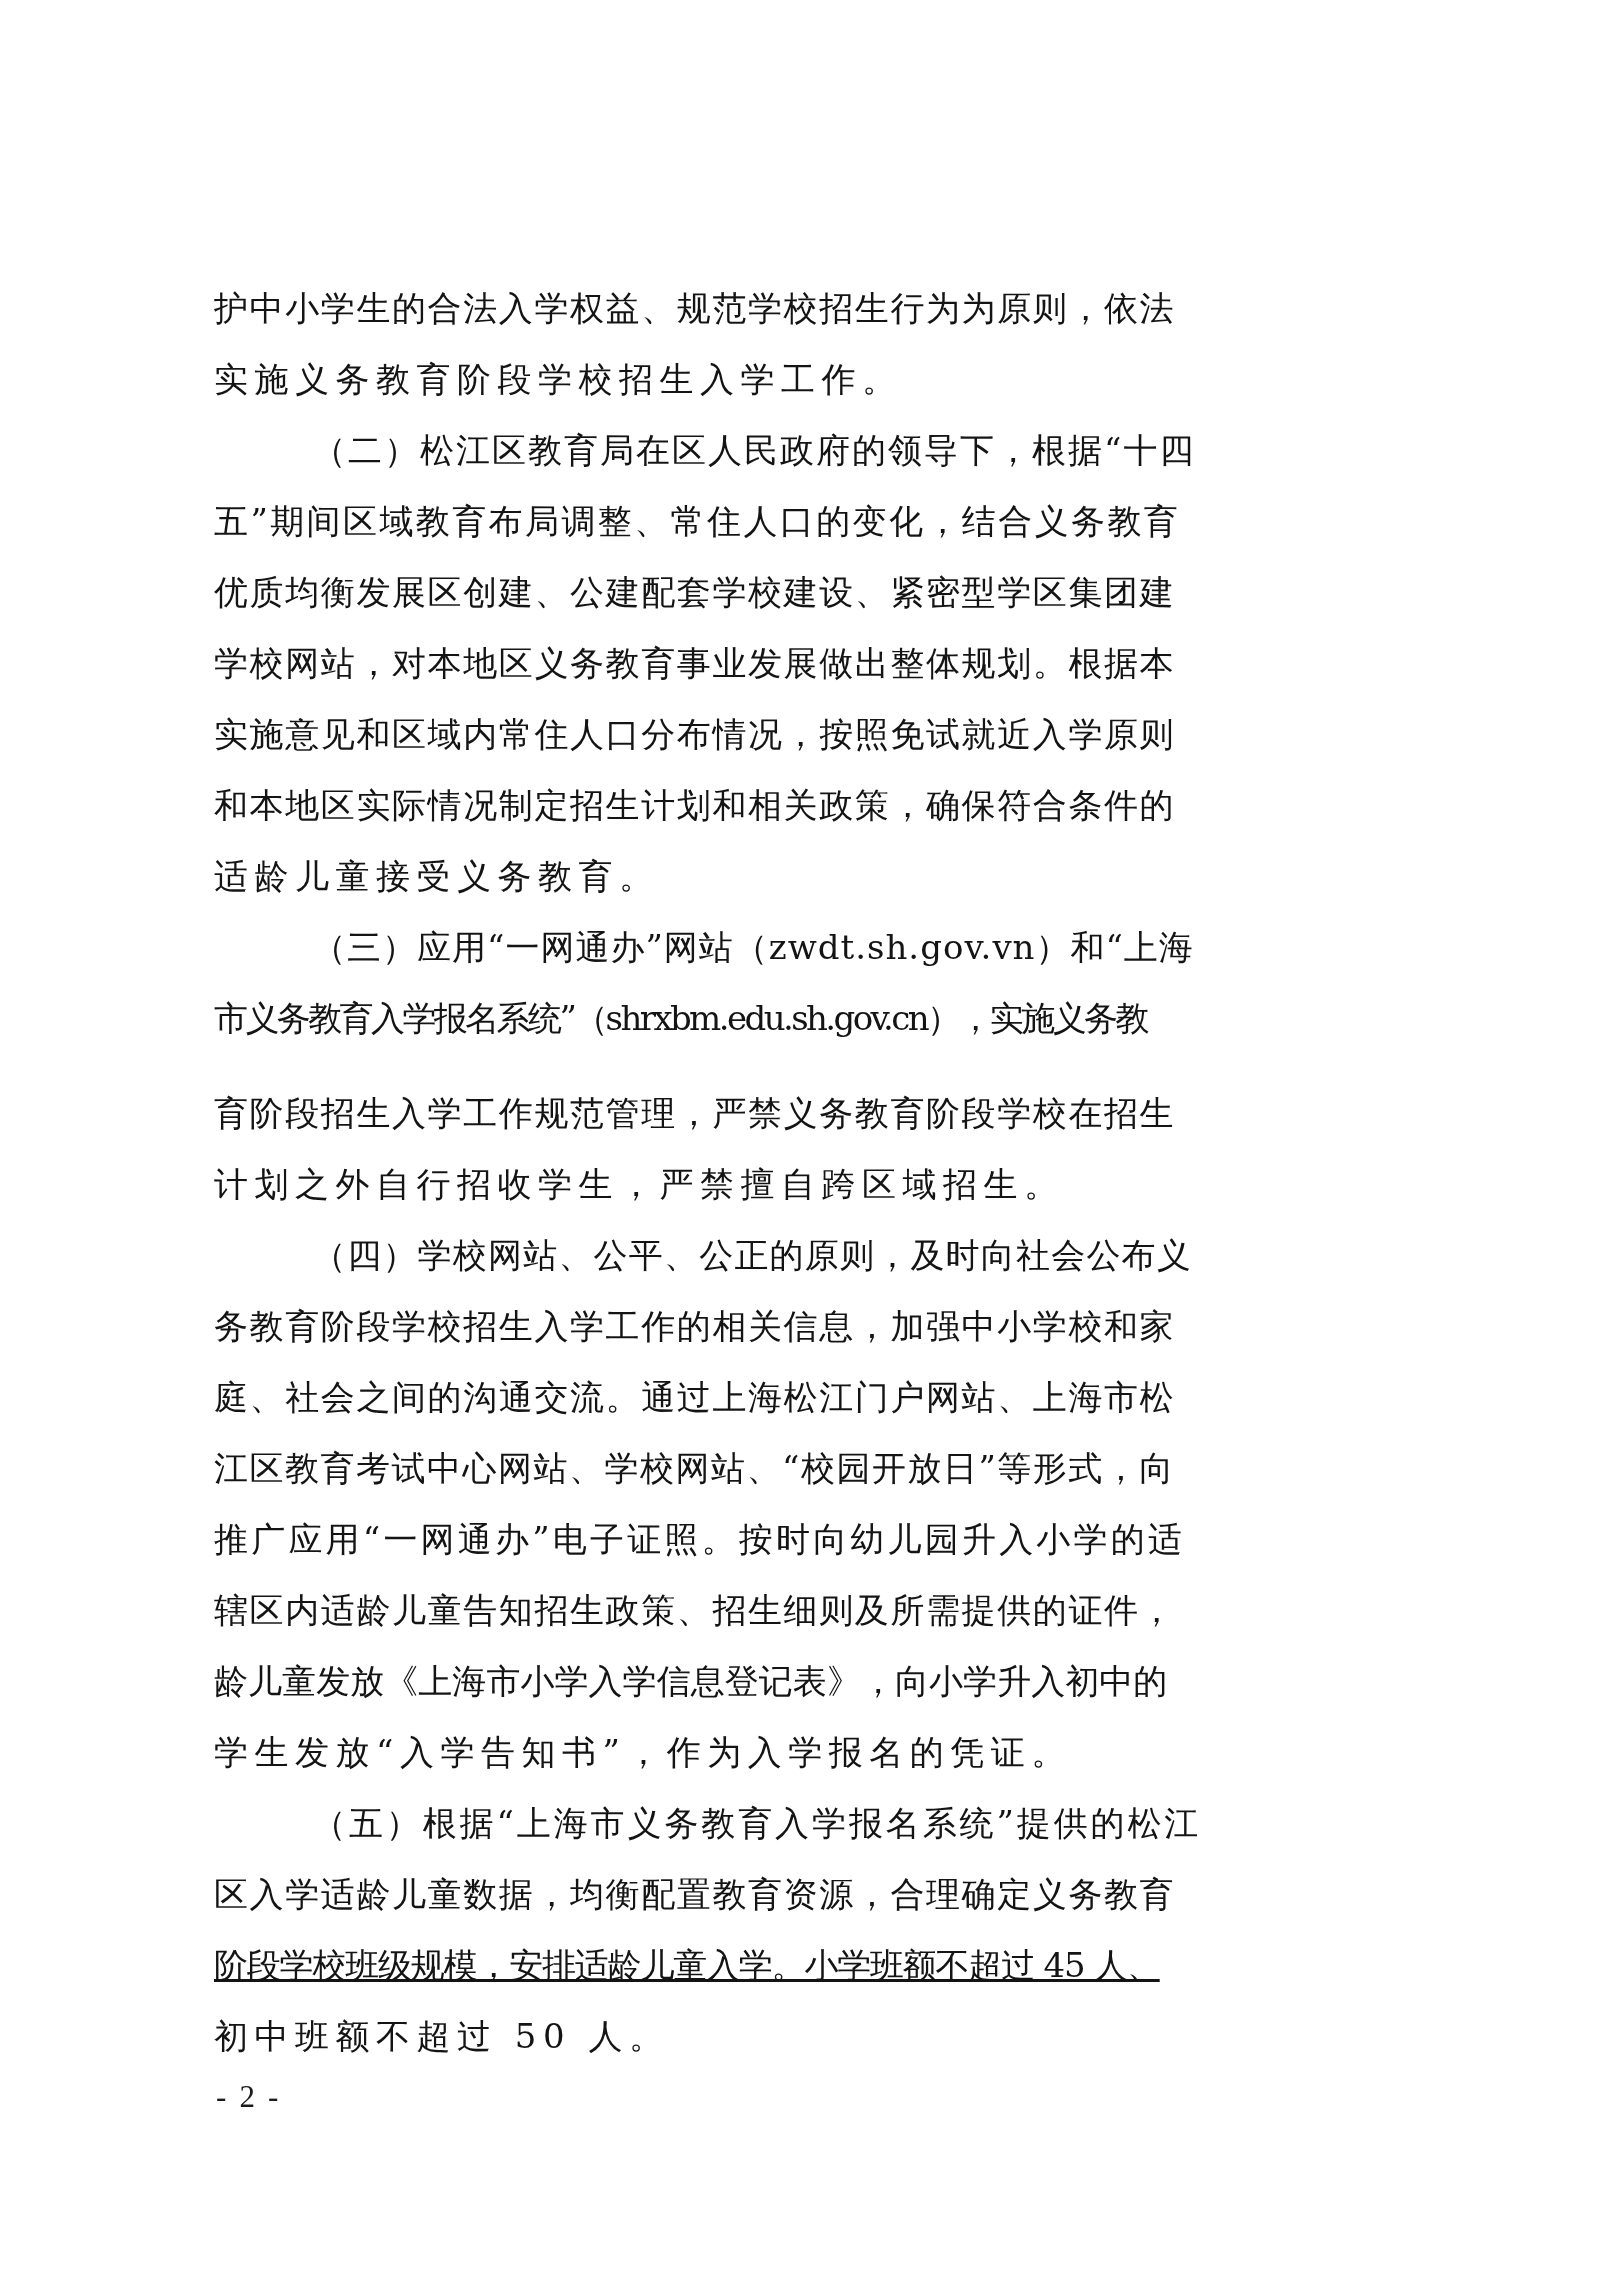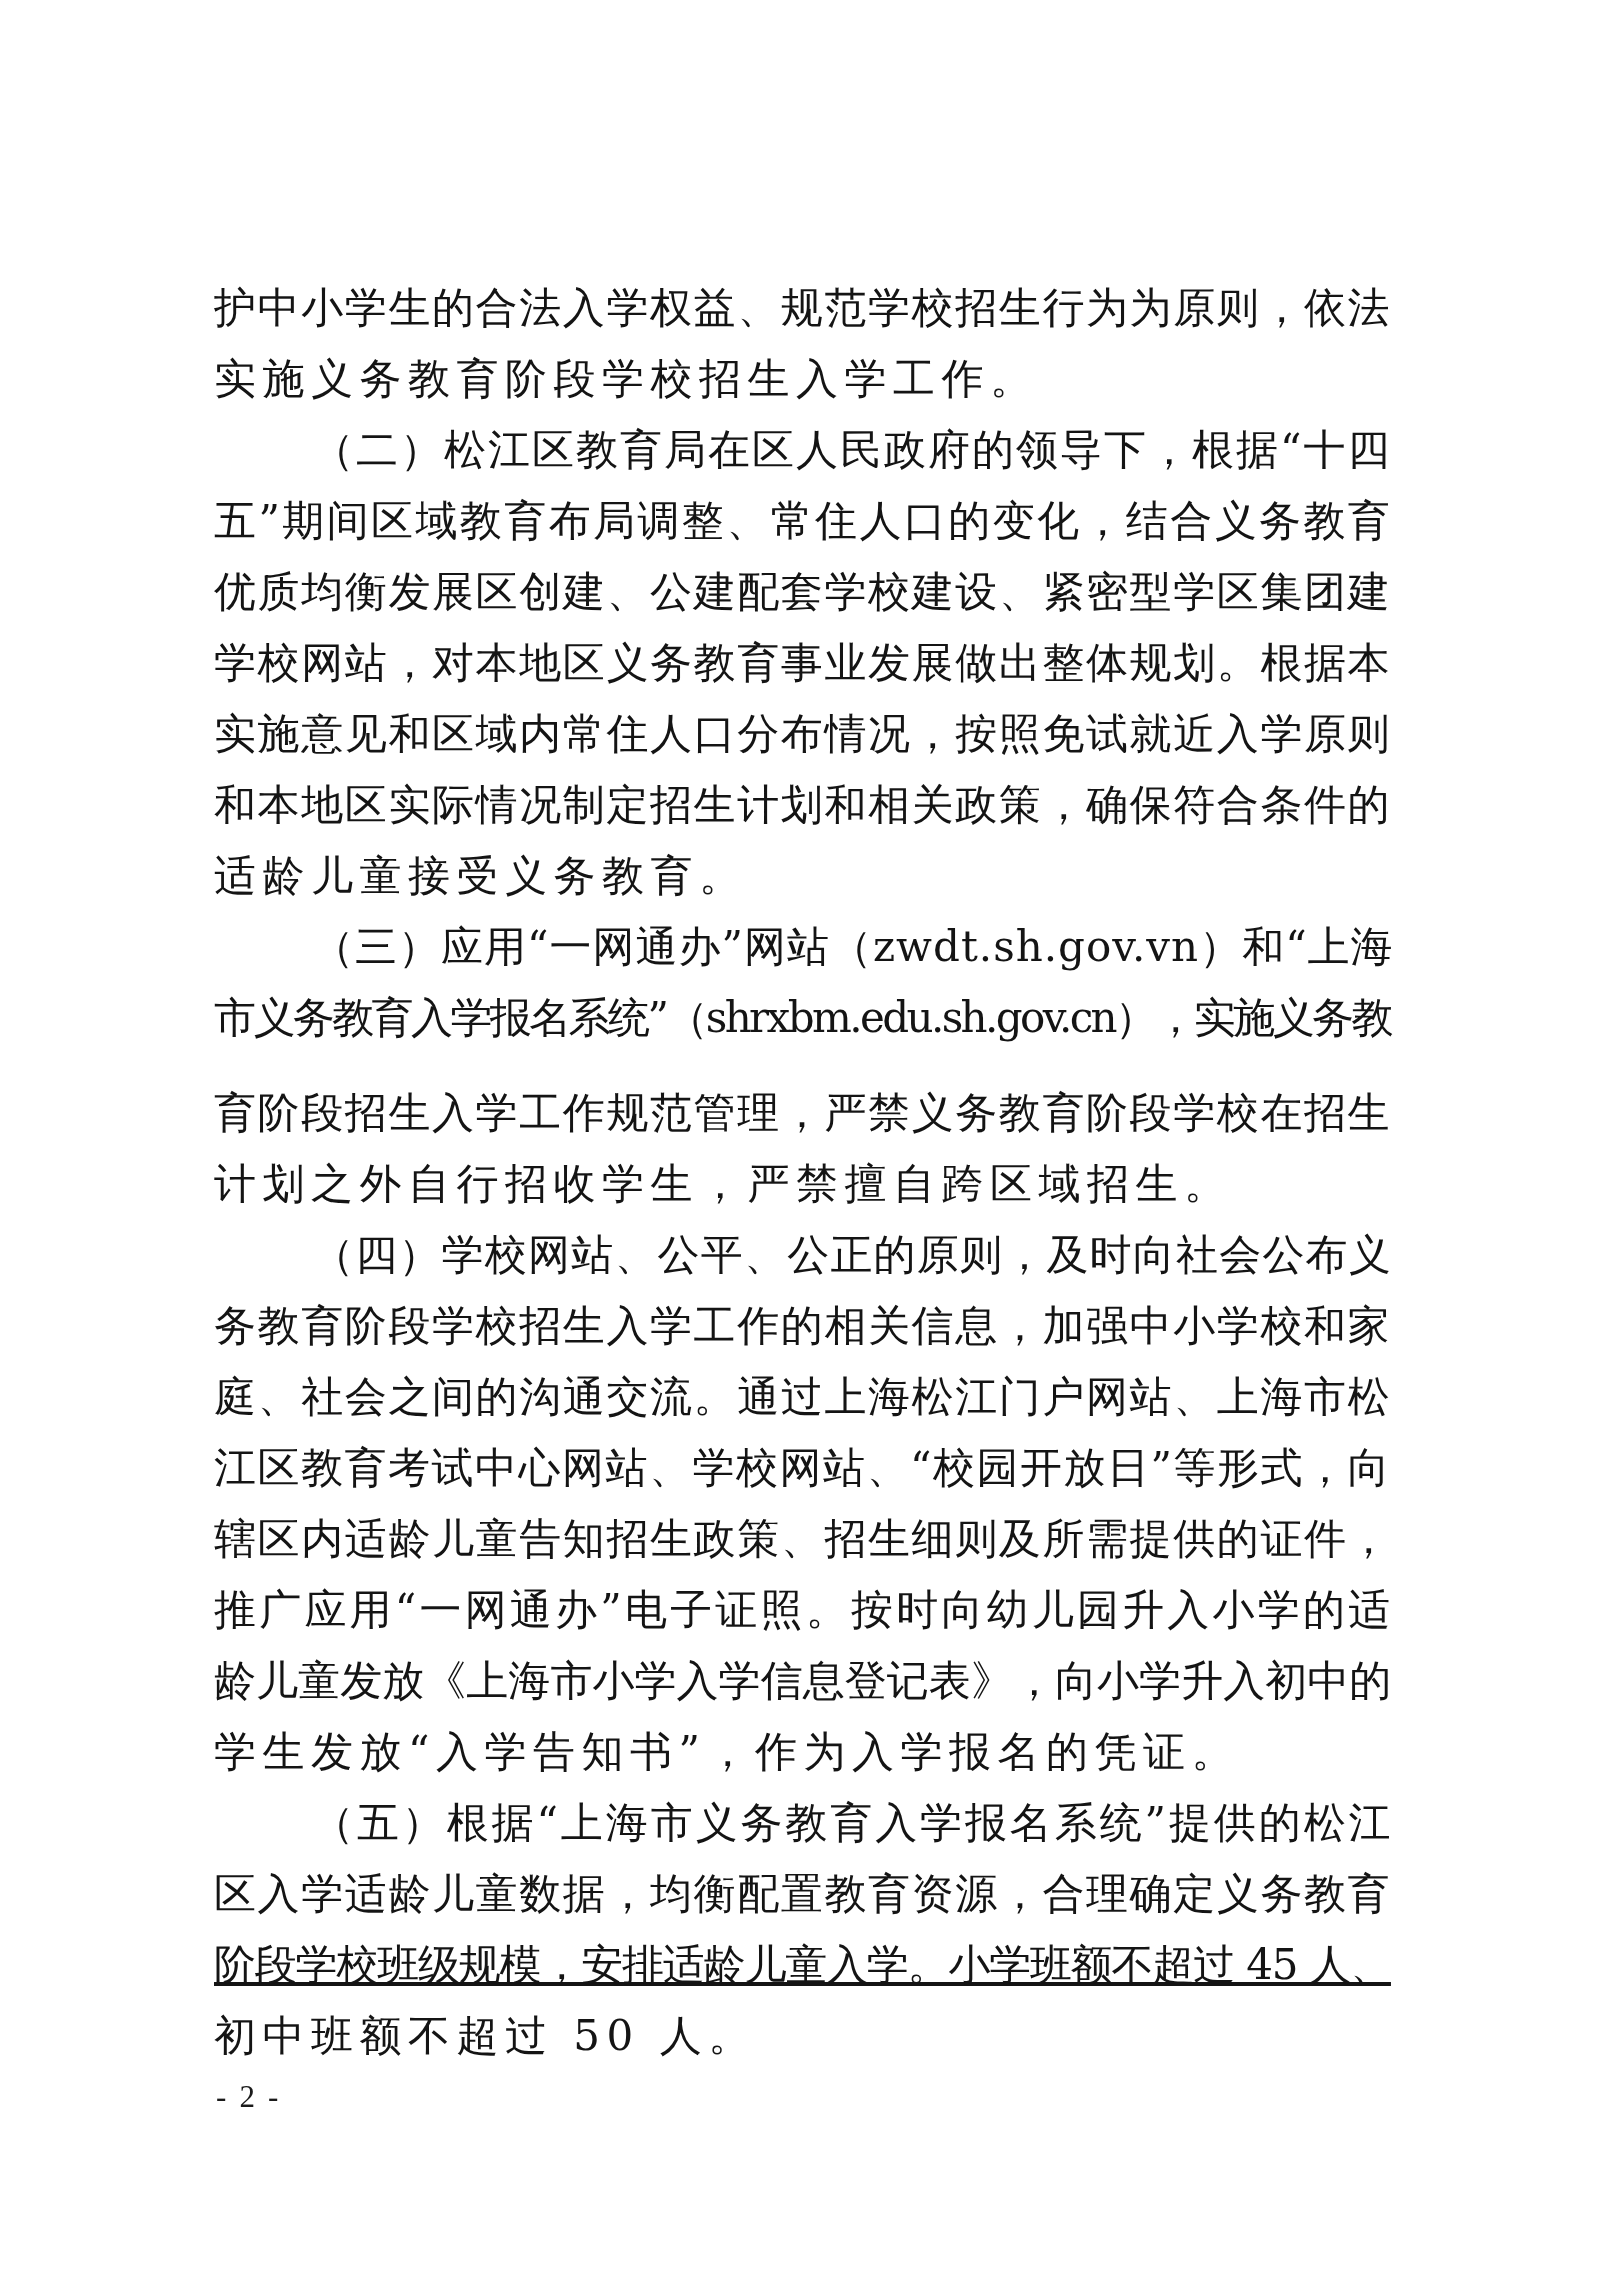--- a/index.html
+++ b/index.html
@@ -20,21 +20,21 @@
     width: 1623px;
     height: 2295px;
     background: #ffffff;
   }
   .body-text {
     position: absolute;
     left: 214px;
     top: 276px;
     width: 1185px;
     font-family: "DejaVu Serif", "Liberation Serif", serif;
-    font-size: 42px;
+    font-size: 34px;
     color: #141414;
   }
   .line {
     display: block;
     height: 71px;
     line-height: 64px;
     white-space: nowrap;
     overflow: visible;
     text-align: justify;
     text-align-last: justify;
@@ -85,22 +85,22 @@
       <span class="line" style="letter-spacing: -2.6px; display: block; text-align-last: left; text-align: left;">市义务教育入学报名系统”（shrxbm.edu.sh.gov.cn），实施义务教</span>
       <span class="line" style="letter-spacing: 1.6px; display: block; text-align-last: left; text-align: left; margin-top: 24px;">育阶段招生入学工作规范管理，严禁义务教育阶段学校在招生</span>
       <span class="line last">计划之外自行招收学生，严禁擅自跨区域招生。</span>
     </div>
 
     <div class="paragraph">
       <span class="line indent" style="letter-spacing: 1.2px; display: block; text-align-last: left; text-align: left;">（四）学校网站、公平、公正的原则，及时向社会公布义</span>
       <span class="line" style="letter-spacing: 1.6px; display: block; text-align-last: left; text-align: left;">务教育阶段学校招生入学工作的相关信息，加强中小学校和家</span>
       <span class="line" style="letter-spacing: 1.6px; display: block; text-align-last: left; text-align: right;">庭、社会之间的沟通交流。通过上海松江门户网站、上海市松</span>
       <span class="line" style="letter-spacing: 1.5px; display: block; text-align-last: left; text-align: left;">江区教育考试中心网站、学校网站、“校园开放日”等形式，向</span>
+      <span class="line" style="letter-spacing: 3.2px; display: block; text-align-last: left; text-align: left;">推广应用“一网通办”电子证照。按时向幼儿园升入小学的适</span>
       <span class="line" style="letter-spacing: 1.6px; display: block; text-align-last: left; text-align: left;">辖区内适龄儿童告知招生政策、招生细则及所需提供的证件，</span>
-      <span class="line" style="letter-spacing: 3.2px; display: block; text-align-last: left; text-align: left;">推广应用“一网通办”电子证照。按时向幼儿园升入小学的适</span>
       <span class="line" style="letter-spacing: 0.05px; display: block; text-align-last: left; text-align: left;">龄儿童发放《上海市小学入学信息登记表》，向小学升入初中的</span>
       <span class="line last">学生发放“入学告知书”，作为入学报名的凭证。</span>
     </div>
 
     <div class="paragraph">
       <span class="line indent" style="letter-spacing: 2.9px; display: block; text-align-last: left; text-align: left;">（五）根据“上海市义务教育入学报名系统”提供的松江</span>
       <span class="line" style="letter-spacing: 1.6px; display: block; text-align-last: left; text-align: left;">区入学适龄儿童数据，均衡配置教育资源，合理确定义务教育</span>
       <span class="line" style="letter-spacing: -1.2px; display: block; text-align-last: left; text-align: left; text-decoration: underline;">阶段学校班级规模，安排适龄儿童入学。小学班额不超过 45 人、</span>
       <span class="line last">初中班额不超过 50 人。</span>
     </div>

